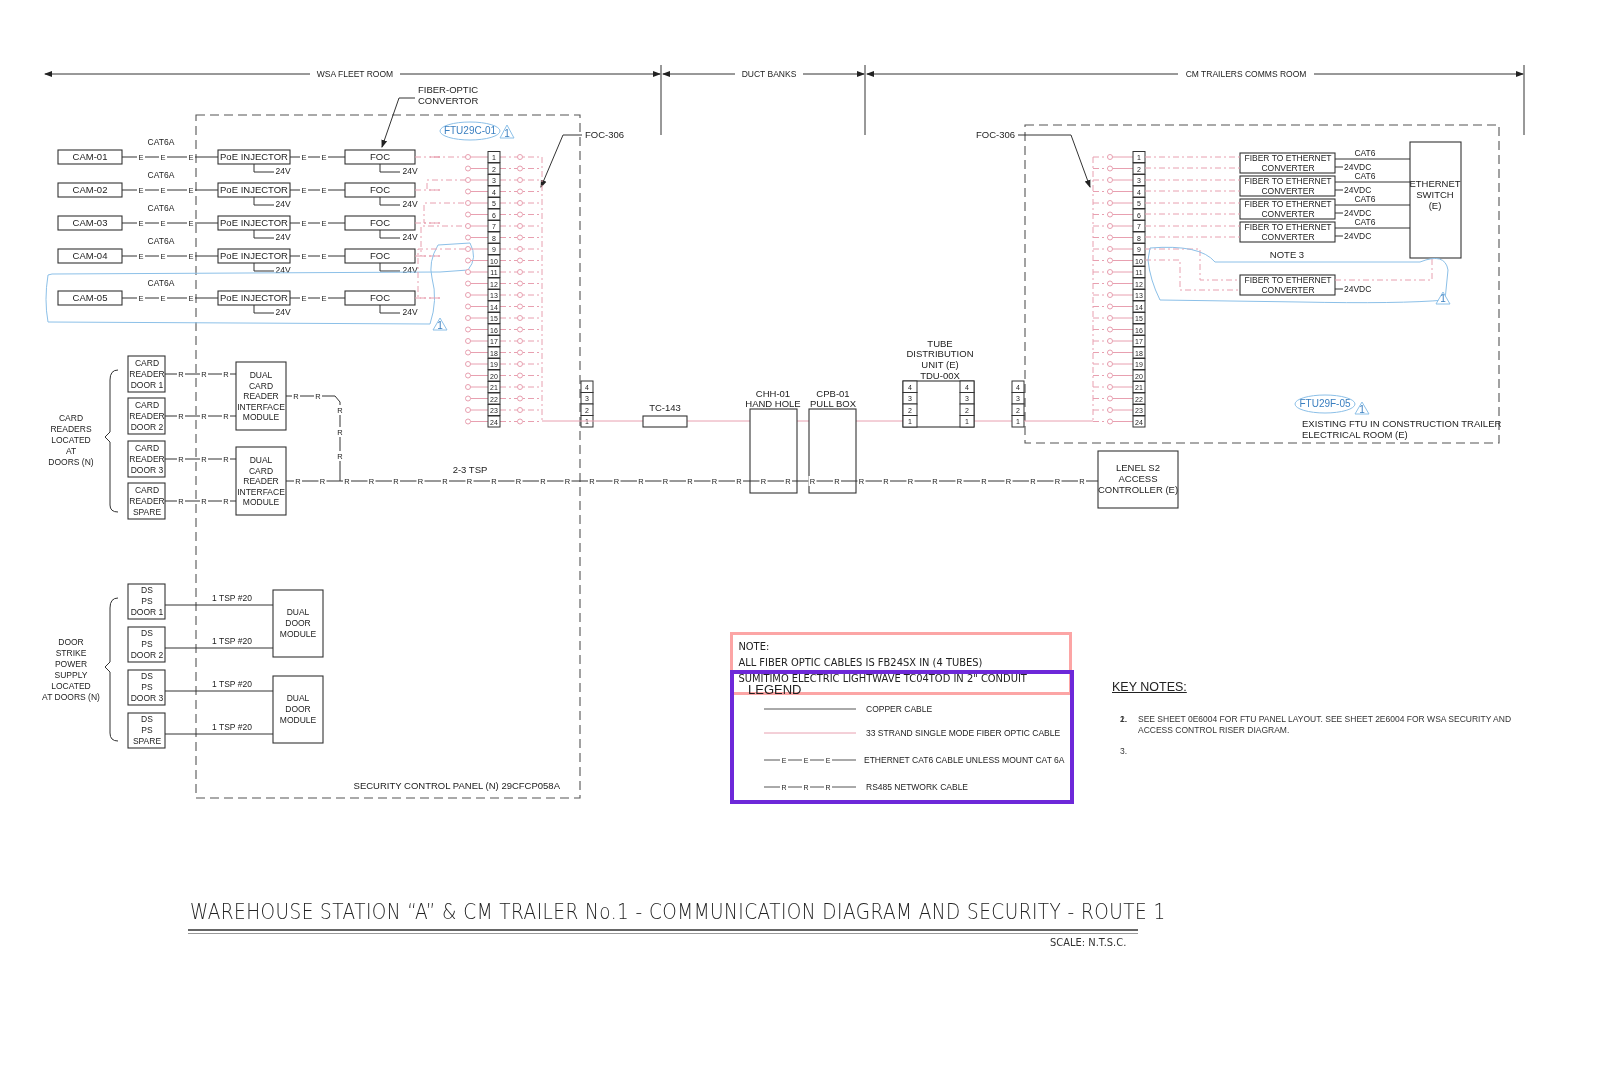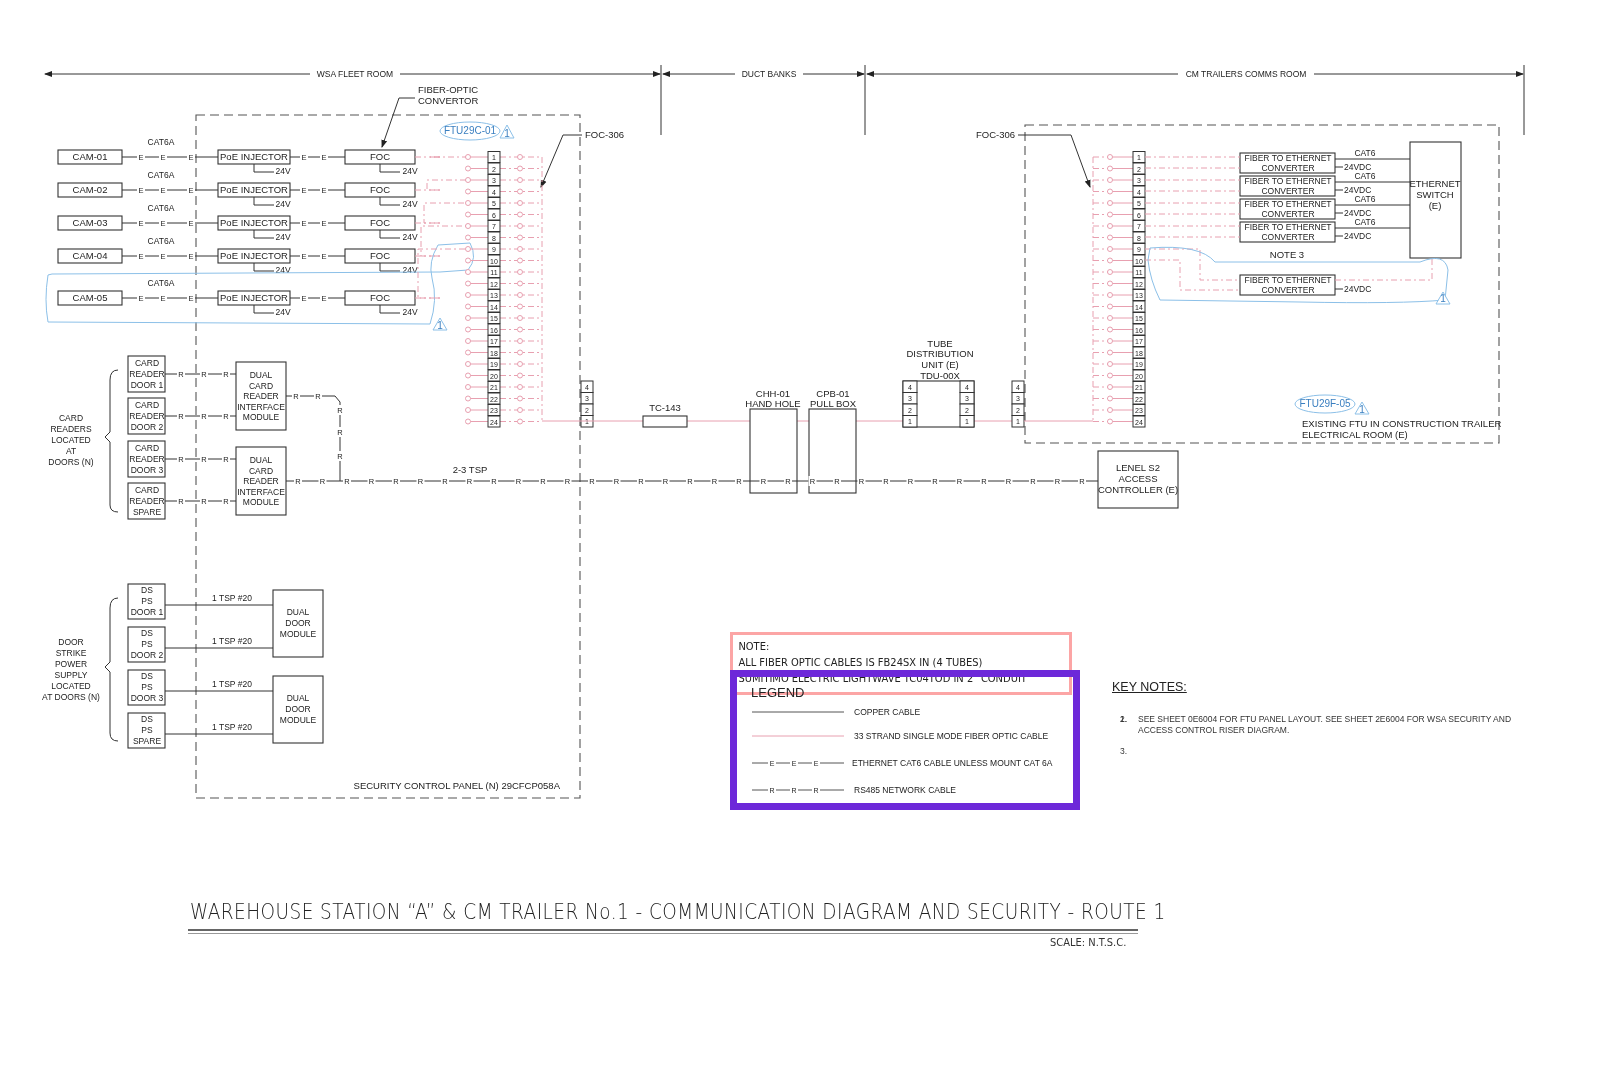--- a/index.html
+++ b/index.html
@@ -22,23 +22,23 @@
   #title { position: absolute; left: 190px; top: 900px; font-family: "DejaVu Sans", sans-serif;
            font-size: 21px; letter-spacing: 0.5px; color: #222; font-weight: 300;
            transform: scaleX(0.88); transform-origin: left top; white-space: nowrap; }
   #title-rule1 { position: absolute; left: 188px; top: 929px; width: 950px; height: 2px; background: #666; }
   #title-rule2 { position: absolute; left: 188px; top: 933px; width: 950px; height: 1px; background: #999; }
   #scale { position: absolute; left: 1050px; top: 936px; font-family: "DejaVu Sans", sans-serif;
            font-size: 11px; color: #333; transform: scaleX(0.9); transform-origin: left top; white-space: nowrap; }
   #note-box { position: absolute; left: 730px; top: 632px; width: 336px; height: 57px; border: 3px solid #fca5a5;
               font-family: "DejaVu Sans", sans-serif; font-size: 11px; color: #222; }
   #note-box div { transform: scaleX(0.9); transform-origin: left top; white-space: nowrap; line-height: 16px; padding-left: 6px; }
-  #legend-box { position: absolute; left: 730px; top: 670px; width: 336px; height: 126px; border: 7px solid #6d28d9; }
+  #legend-box { position: absolute; left: 730px; top: 670px; width: 336px; height: 126px; border: 4px solid #6d28d9; }
   #legend-title { position: absolute; left: 14px; top: 8px; font-size: 13px; }
-  .legend-row { position: absolute; left: 1px; width: 336px; height: 14px; }
+  .legend-row { position: absolute; left: 16px; width: 336px; height: 14px; }
   .legend-row .lbl { position: absolute; left: 116px; top: 0; font-size: 8.5px; white-space: nowrap; }
   .legend-row svg { position: absolute; left: 12px; top: 0; }
   #keynotes { position: absolute; left: 1112px; top: 680px; width: 420px; }
   #keynotes-title { font-size: 12.5px; text-decoration: underline; margin-bottom: 20px; }
   .kn { position: relative; font-size: 8.5px; line-height: 11px; padding-left: 26px; margin-bottom: 10px; color: #333; }
   .kn .num { position: absolute; left: 8px; top: 0; }
 </style>
 </head>
 <body>
 

